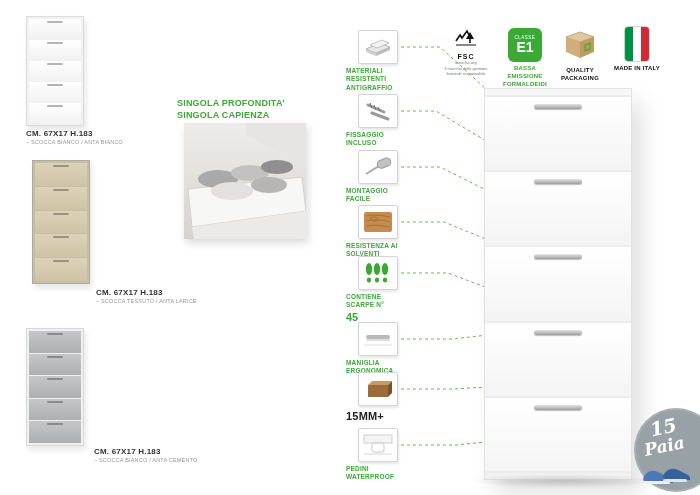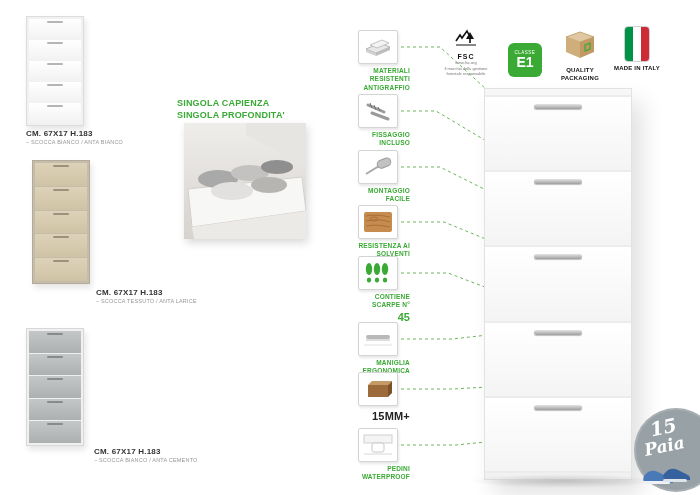--- a/index.html
+++ b/index.html
@@ -31,37 +31,37 @@
   .cab-cemento .mh { background:#878b8b; }
 
   .caption .dims   { font-size:8px; font-weight:bold; color:#333; letter-spacing:.2px; }
   .caption .finish { font-size:5.5px; color:#979797; margin-top:1px; letter-spacing:.2px; }
 
   
   .headline { font-size:9px; font-weight:bold; color:var(--accent,#3aaa35); line-height:1.35; letter-spacing:.2px; }
   .photo { box-shadow:2px 4px 8px rgba(0,0,0,.15); }
 
   
-  .feature { width:64px; text-align:right; }
+  .feature { width:64px; text-align:left; }
   .icon-box { width:40px; height:34px; margin:0 auto; background:#fff; border:1px solid #d4d4d4;
               border-radius:2px; display:flex; align-items:center; justify-content:center;
               box-shadow:1px 2px 3px rgba(0,0,0,.10); }
   .feature-label { margin-top:3px; font-size:6.5px; font-weight:bold; line-height:1.3;
                    color:var(--accent,#3aaa35); letter-spacing:.2px; }
   .feature-label.dark { color:#222; font-size:11px; }
   .feature-value { font-size:11px; font-weight:bold; color:var(--accent,#3aaa35); margin-top:1px; }
 
   
   .badge { text-align:center; }
   .badge-label { font-size:6px; font-weight:bold; line-height:1.3; letter-spacing:.2px; margin-top:3px; }
   .badge-label.green { color:var(--accent,#3aaa35); }
   .badge-label.black { color:#111; }
   .fsc-title { font-size:7px; font-weight:bold; color:#111; margin-top:1px; letter-spacing:1px; }
   .fsc-sub { font-size:4px; color:#777; line-height:1.4; }
-  .e1-box { width:34px; height:34px; margin:15px auto; border-radius:6px; background:var(--accent,#3aaa35);
+  .e1-box { width:34px; height:34px; margin:0 auto; border-radius:6px; background:var(--accent,#3aaa35);
             color:#fff; display:flex; flex-direction:column; align-items:center; justify-content:center; }
   .e1-small { font-size:4.5px; letter-spacing:.5px; }
   .e1-big { font-size:14px; font-weight:bold; line-height:1.05; }
   .flag { width:26px; height:36px; margin:0 auto; border:1px solid #cfcfcf; border-radius:4px;
           background:linear-gradient(90deg,#009246 0 33.3%,#ffffff 33.3% 66.6%,#ce2b37 66.6% 100%); }
 
   
   .cabinet { background:#fcfcfc; border:1px solid #e2e2e2; display:flex; flex-direction:column;
              box-shadow:10px 14px 22px rgba(0,0,0,.12); }
   .cab-top { height:8px; background:#f7f7f7; border-bottom:2px solid #ececec; }
@@ -160,22 +160,22 @@
         <i class="mh"></i>
       </div>
   </div>
 </div>
 <div class="abs caption" style="left:94px;top:447px;width:150px">
   <div class="dims">CM. 67X17 H.183</div>
   <div class="finish">– SCOCCA BIANCO / ANTA CEMENTO</div>
 </div>
 
 <div class="abs headline" style="left:177px;top:97px;width:132px">
+  <div>SINGOLA PROFONDITA'</div>
   <div>SINGOLA CAPIENZA</div>
-  <div>SINGOLA PROFONDITA'</div>
 </div>
 
 <div class="abs photo" style="left:184px;top:123px;width:122px;height:116px">
   <svg width="122" height="116" viewBox="0 0 122 116">
     <defs>
       <linearGradient id="pg" x1="0" y1="0" x2="0" y2="1">
         <stop offset="0" stop-color="#efedea"></stop>
           <stop offset="1" stop-color="#d6d3ce"></stop>
       </linearGradient>
     </defs>

